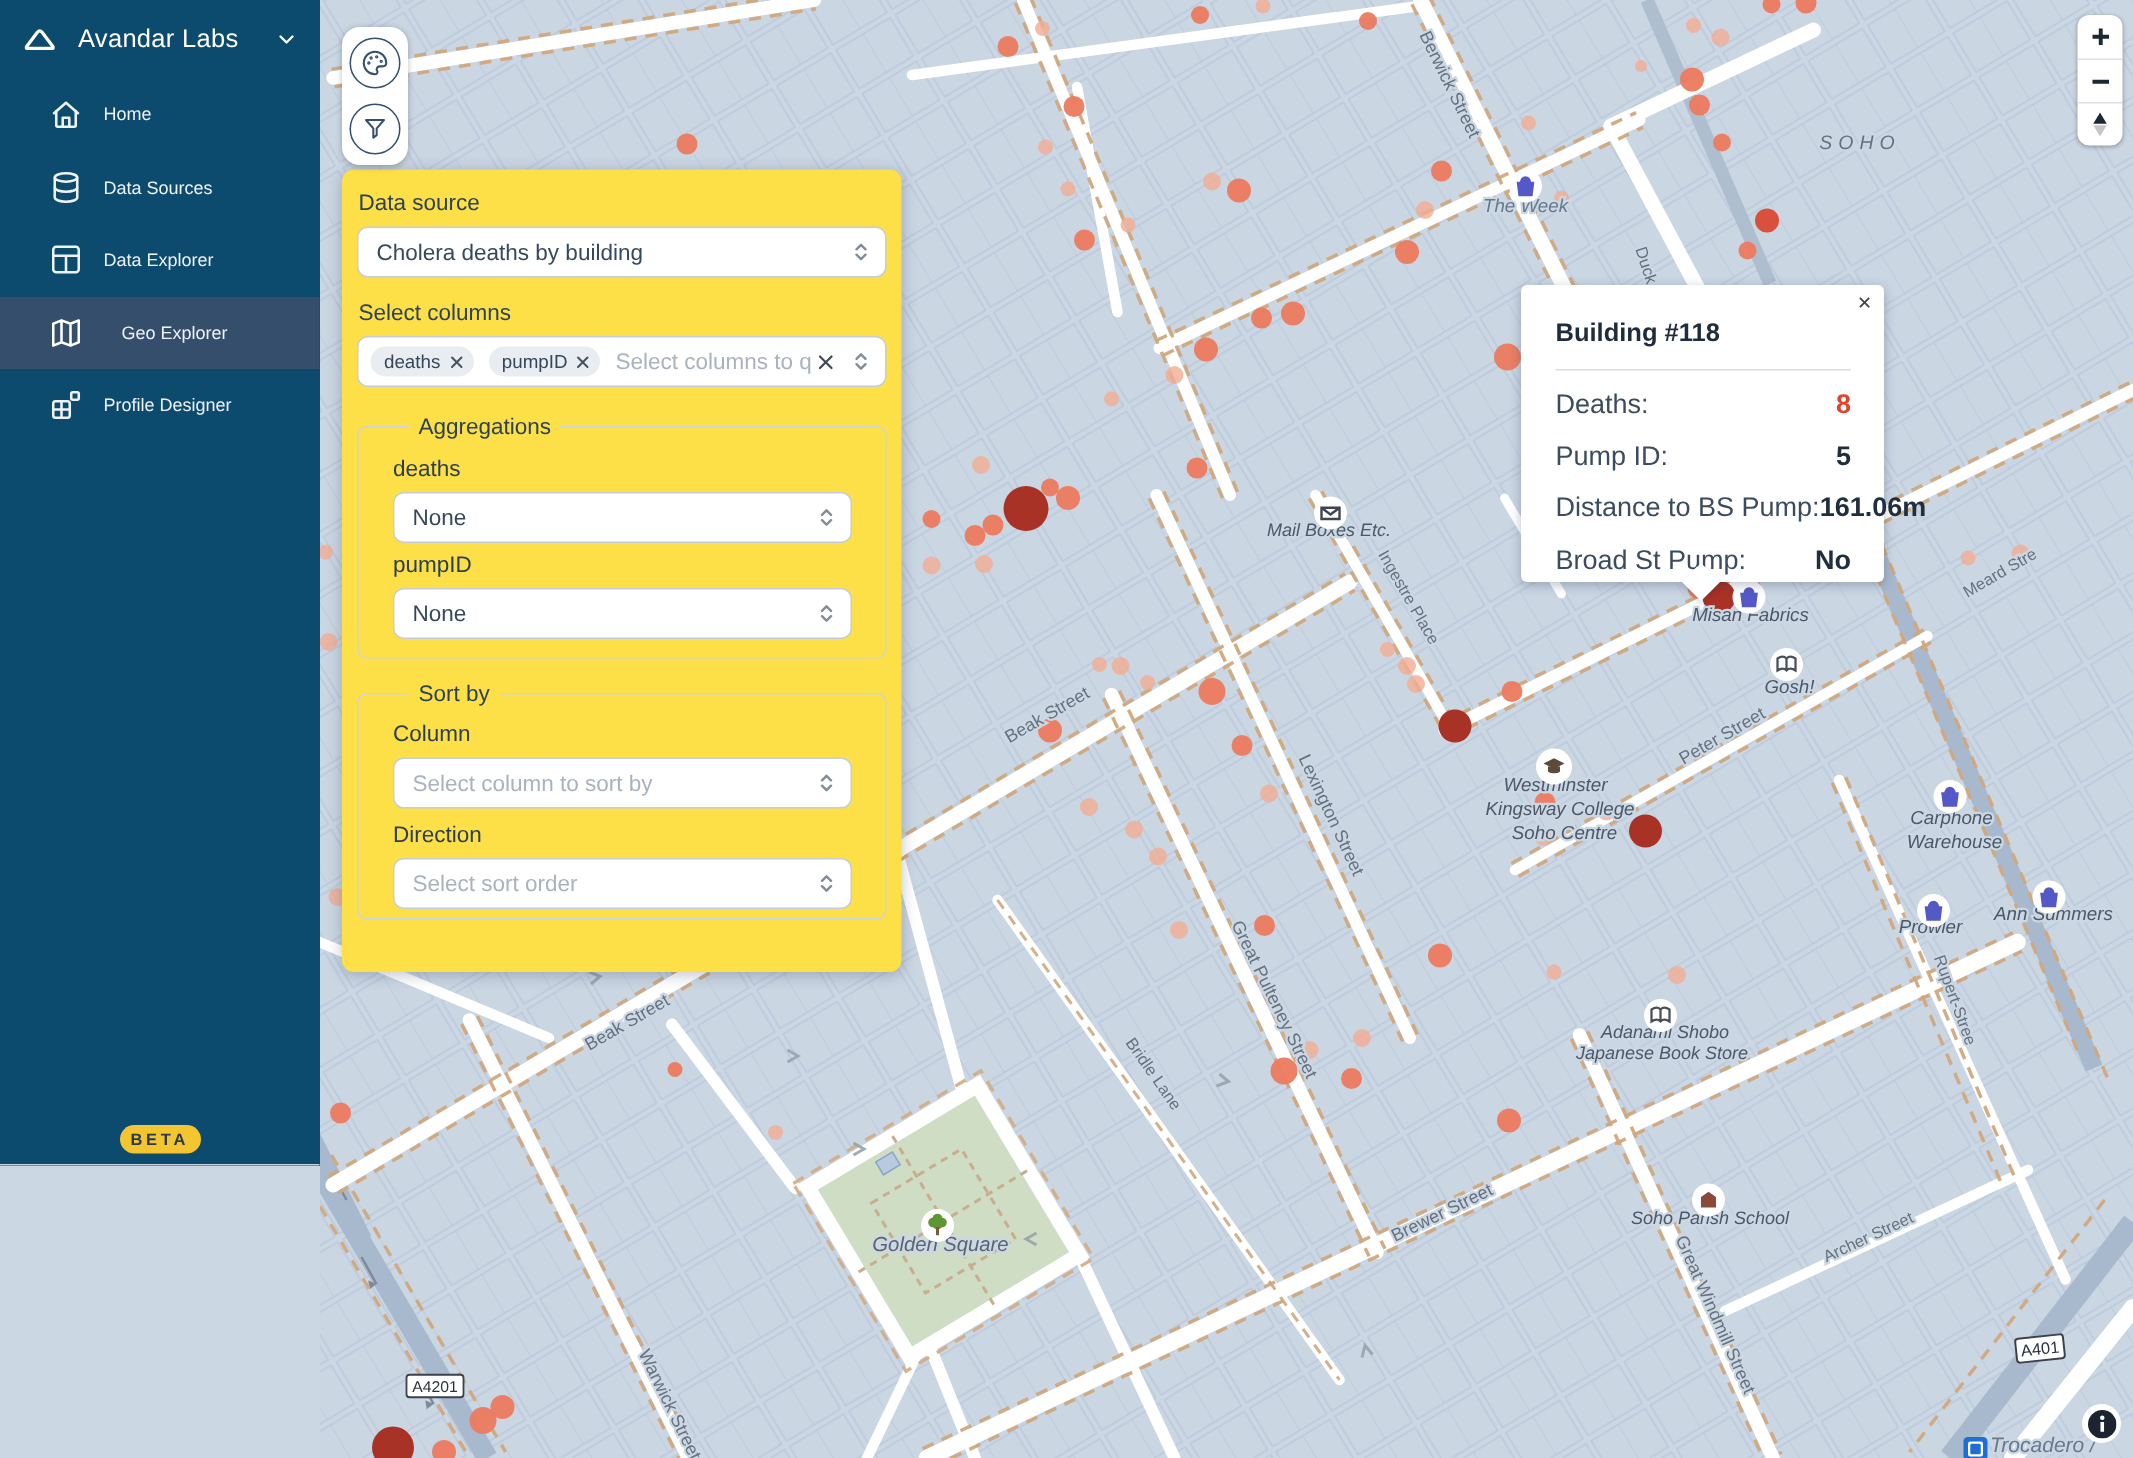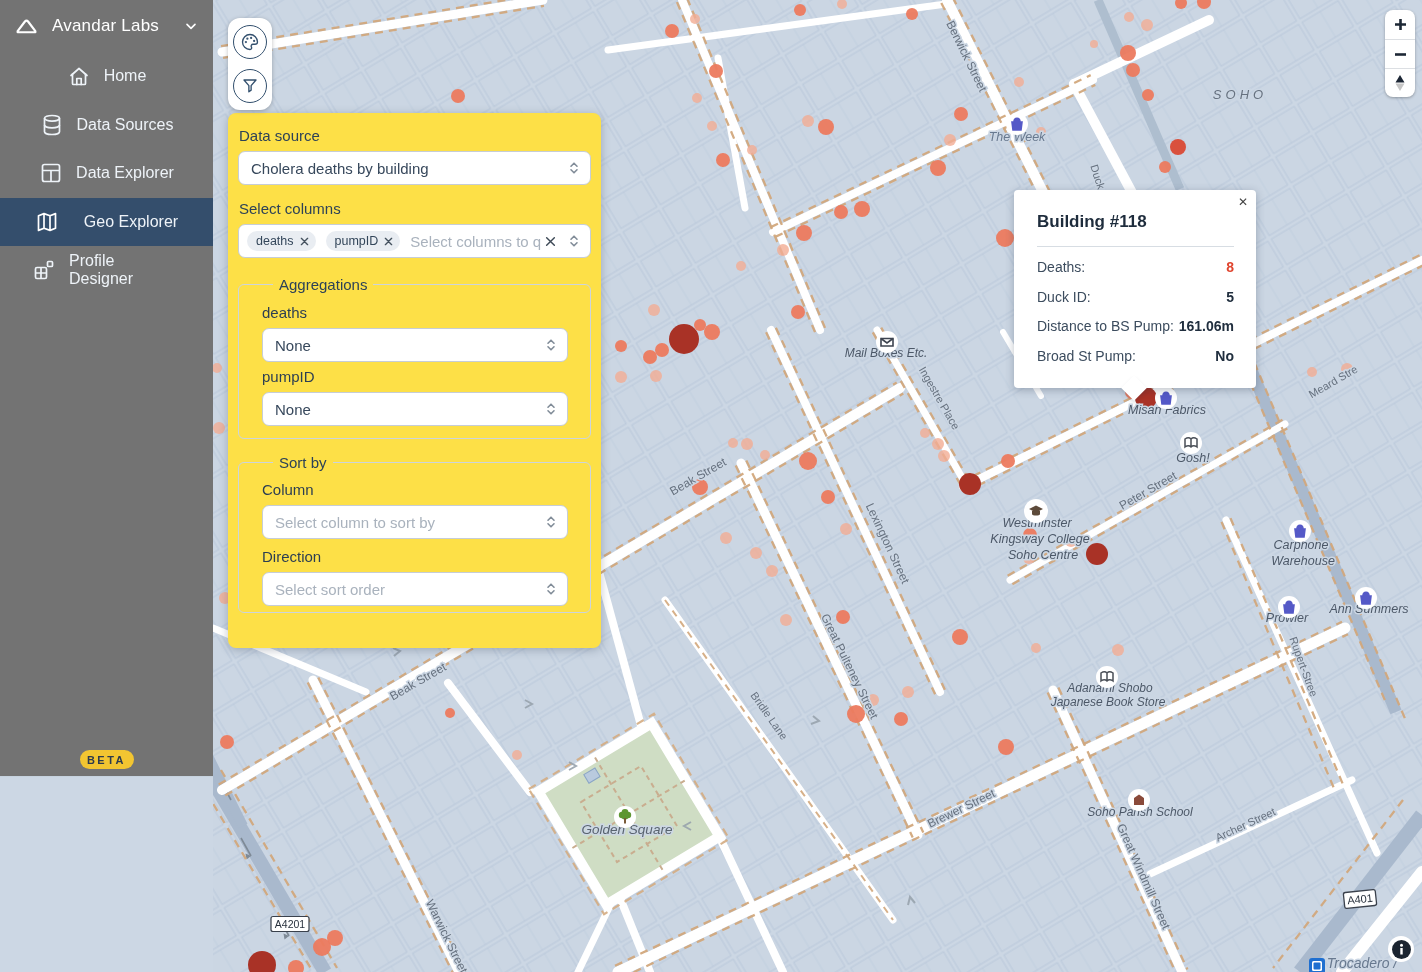--- a/index.html
+++ b/index.html
@@ -1,22 +1,22 @@
 <!DOCTYPE html>
 <html><head>
 <meta charset="utf-8">
 <style>
   html,body{margin:0;padding:0;width:1422px;height:972px;overflow:hidden;
     font-family:"Liberation Sans",sans-serif;background:#ccd7e4;}
-  .sidebar{position:fixed;left:0;top:0;width:213px;height:777px;background:#737373;z-index:50;}
+  .sidebar{position:fixed;left:0;top:0;width:213px;height:777px;background:#0c4a6e;z-index:50;}
   .brand{display:flex;align-items:center;height:52px;padding:0 14px;color:#fff;}
   .brand .bname{font-size:17px;font-weight:500;margin-left:13px;letter-spacing:.2px;}
   .brand .chev{margin-left:auto;}
   .nav{margin-top:0;}
-  .nitem{display:flex;align-items:center;height:48.5px;padding:0 32px;color:#eef3f8;font-size:16px;justify-content:center;}
+  .nitem{display:flex;align-items:center;height:48.5px;padding:0 32px;color:#eef3f8;font-size:12px;}
   .nitem svg{flex:0 0 24px;}
   .nitem span{margin-left:13px;}
   .nitem.active{background:#344e6c;gap:12px;}
   .sfoot{position:absolute;left:0;bottom:0;width:100%;}
   .beta{display:block;width:54px;margin:0 auto 7px;box-sizing:border-box;background:#f2c531;color:#2c3a4d;
     font-size:11px;font-weight:bold;letter-spacing:2.5px;text-align:center;
     padding:4px 0 3px;border-radius:10px;}
   .sdiv{border-top:1px solid #c6d2de;}
   .settings{display:flex;align-items:center;height:68px;margin-bottom:7px;padding:0 14px;color:#eef3f8;font-size:16px;}
   .settings span{margin-left:13px;}
@@ -46,21 +46,21 @@
   .flabel{font-size:15px;color:#2c3e52;margin:9px 0 7px 0;}
   
   .popup{position:absolute;left:801px;top:190px;width:242px;height:198px;background:#fff;
     border-radius:4px;box-shadow:0 2px 8px rgba(30,45,70,.3);z-index:9;box-sizing:border-box;
     padding:22px 22px 0 23px;}
   .popup .tip{position:absolute;left:111px;bottom:-9px;width:18px;height:18px;background:#fff;
     transform:rotate(45deg);box-shadow:2px 2px 4px rgba(30,45,70,.15);}
   .popup .x{position:absolute;right:8px;top:6px;font-size:12px;color:#444;line-height:1;}
   .popup h3{margin:0 0 14px;font-size:17px;color:#1e2c3c;font-weight:bold;}
   .popup .hr{border-top:1px solid #d7dde3;margin:0 0 12px;}
-  .prow{display:flex;justify-content:space-between;font-size:14px;color:#3c4c5e;margin-bottom:13.5px;white-space:nowrap;}
+  .prow{display:flex;justify-content:space-between;font-size:18px;color:#3c4c5e;margin-bottom:13.5px;white-space:nowrap;}
   .prow b{color:#202e3e;font-weight:bold;}
   .prow .red{color:#e0442e;font-weight:bold;}
   
   .zctl{position:absolute;right:7px;top:10px;width:30px;background:#fff;border-radius:8px;
     box-shadow:0 1px 3px rgba(0,0,0,.3);z-index:20;}
   .zbtn{width:30px;height:29px;display:flex;align-items:center;justify-content:center;box-sizing:border-box;}
   .zbtn+.zbtn{border-top:1px solid #dcdfe3;}
   .info{position:absolute;right:8px;bottom:10px;width:26px;height:26px;border-radius:50%;
     background:#fff;display:flex;align-items:center;justify-content:center;z-index:20;}
 </style>
@@ -598,21 +598,21 @@
 </div>
 <div class="popup">
   <div class="x">✕</div>
   <h3>Building #118</h3>
   <div class="hr"></div>
   <div class="prow">
         <span>Deaths:</span>
         <span class="red">8</span>
       </div>
   <div class="prow">
-        <span>Duck ID:</span>
+        <span>Pump ID:</span>
         <b>5</b>
       </div>
   <div class="prow">
         <span>Distance to BS Pump:</span>
         <b>161.06m</b>
       </div>
   <div class="prow">
         <span>Broad St Pump:</span>
         <b>No</b>
       </div>

